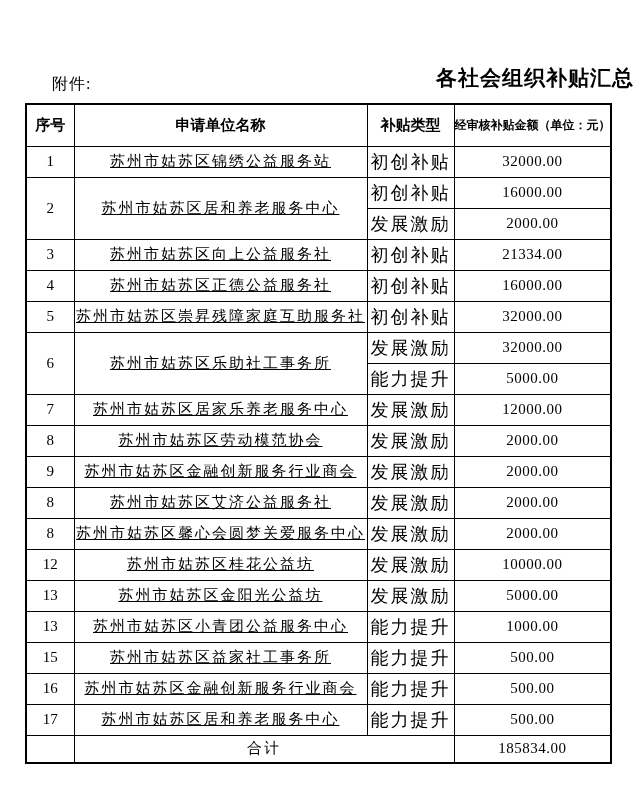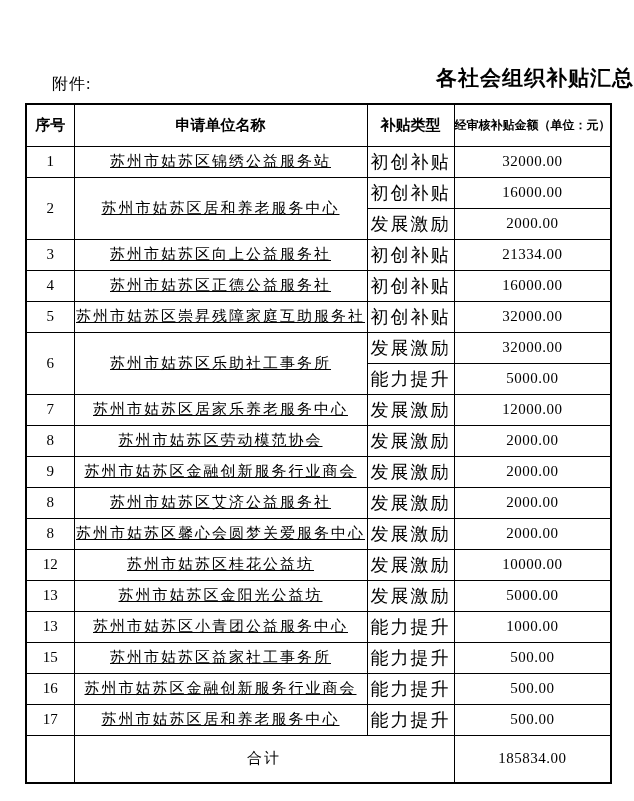--- a/index.html
+++ b/index.html
@@ -60,21 +60,21 @@
     font-weight: bold;
     font-size: 15px;
   }
   .subsidy-table thead th.th-amount { font-size: 12px; letter-spacing: 0; font-family: Liberation Mono, monospace; }
   .subsidy-table td { height: 31px; font-size: 15px; }
   .subsidy-table td.row-number-cell { font-size: 15px; }
   .subsidy-table td.org-name-cell { letter-spacing: 2px; font-size: 15px; text-decoration: underline; }
   .subsidy-table td.subsidy-type-cell { letter-spacing: 2px; font-size: 18px; }
   .subsidy-table td.amount-cell { font-size: 15px; letter-spacing: 0.5px; margin-top: 36px; }
   .subsidy-table td.total-label-cell { letter-spacing: 2px; font-size: 15px; }
-  .subsidy-table tr.total-row td { height: 48px; }
+  .subsidy-table tr.total-row td { height: 28px; }
 </style>
 </head>
 <body>
 
 <div class="attachment-label">附件:</div>
 
 <div class="doc-title">各社会组织补贴汇总</div>
 
 <div class="table-wrap">
   <table class="subsidy-table">

